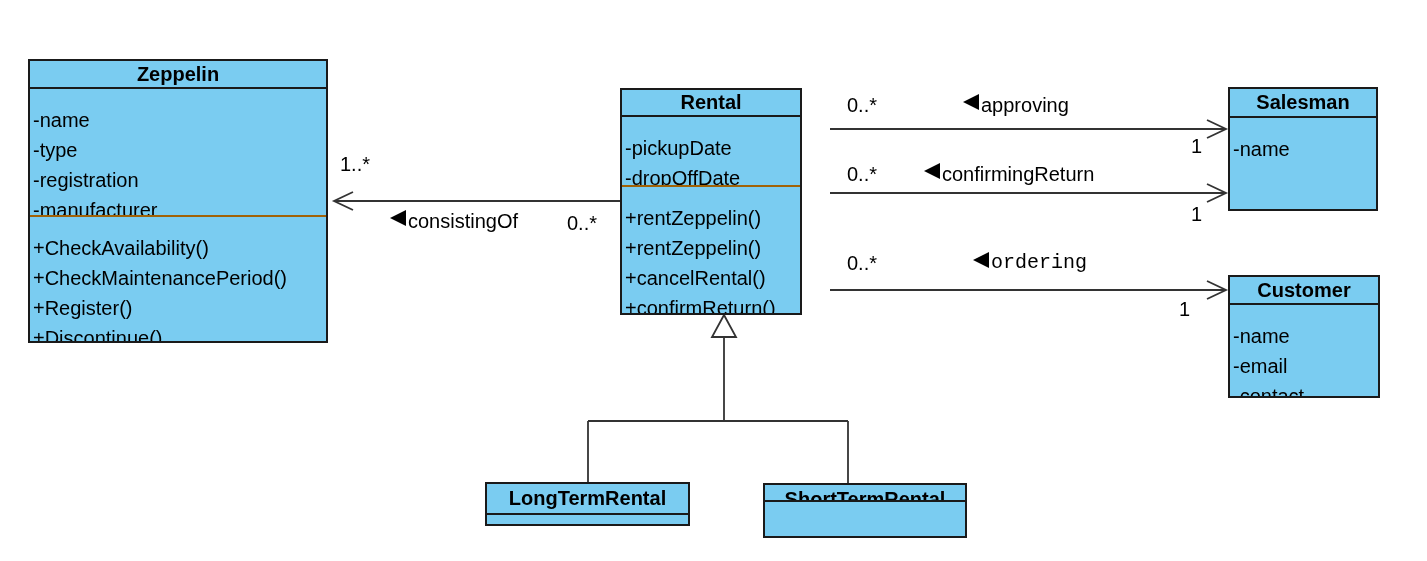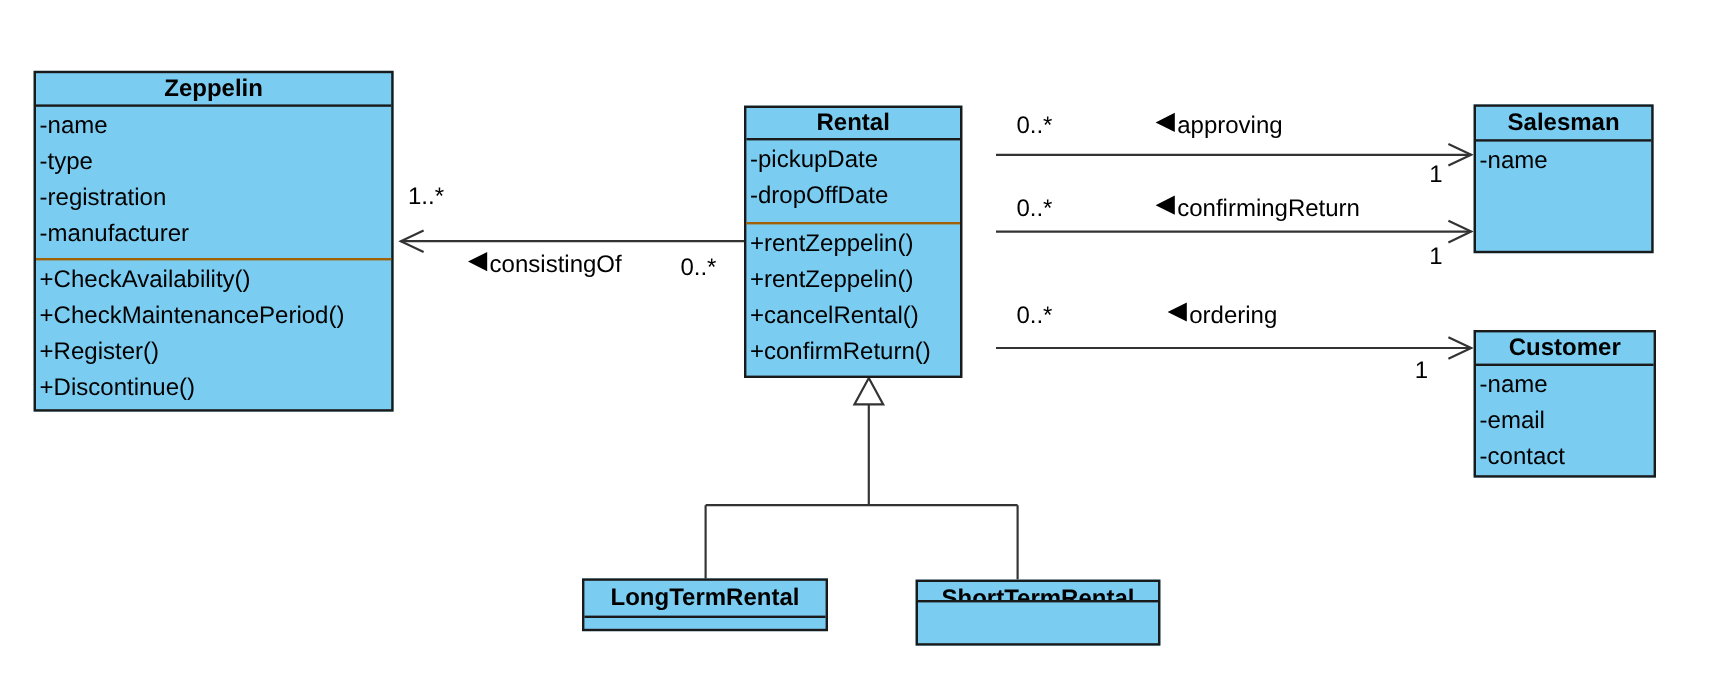--- a/index.html
+++ b/index.html
@@ -24,21 +24,21 @@
     font-weight: bold;
     font-size: 20px;
     text-align: center;
     border-bottom: 2px solid #1a1a1a;
     box-sizing: border-box;
     white-space: nowrap;
     overflow: hidden;
   }
   .uml-section {
     box-sizing: border-box;
-    padding: 1px 0 0 3px;
+    padding: 16px 0 0 3px;
     overflow: hidden;
   }
   .uml-section.methods { border-top: 2px solid #a16207; }
   .row {
     font-size: 20px;
     line-height: 30px;
     white-space: nowrap;
   }
 
   .mult {
@@ -157,26 +157,26 @@
   <div class="mult" style="left:567px; top:212px;">0..*</div>
 
   <div class="mult" style="left:847px; top:94px;">0..*</div>
   <div class="assoc-label" style="left:963px; top:93px;">
     <span class="tri-left"></span>
     <span>approving</span>
   </div>
   <div class="mult" style="left:1191px; top:135px;">1</div>
 
   <div class="mult" style="left:847px; top:163px;">0..*</div>
-  <div class="assoc-label" style="left:963px; top:162px;text-align:right;">
+  <div class="assoc-label" style="left:924px; top:162px;text-align:right;">
     <span class="tri-left"></span>
     <span>confirmingReturn</span>
   </div>
   <div class="mult" style="left:1191px; top:203px;">1</div>
 
   <div class="mult" style="left:847px; top:252px;">0..*</div>
-  <div class="assoc-label" style="left:973px; top:251px;">
+  <div class="assoc-label" style="left:973px; top:251px;font-family:Liberation Mono, monospace;">
     <span class="tri-left"></span>
     <span>ordering</span>
   </div>
   <div class="mult" style="left:1179px; top:298px;">1</div>
 
 </div>
 
 </body></html>

